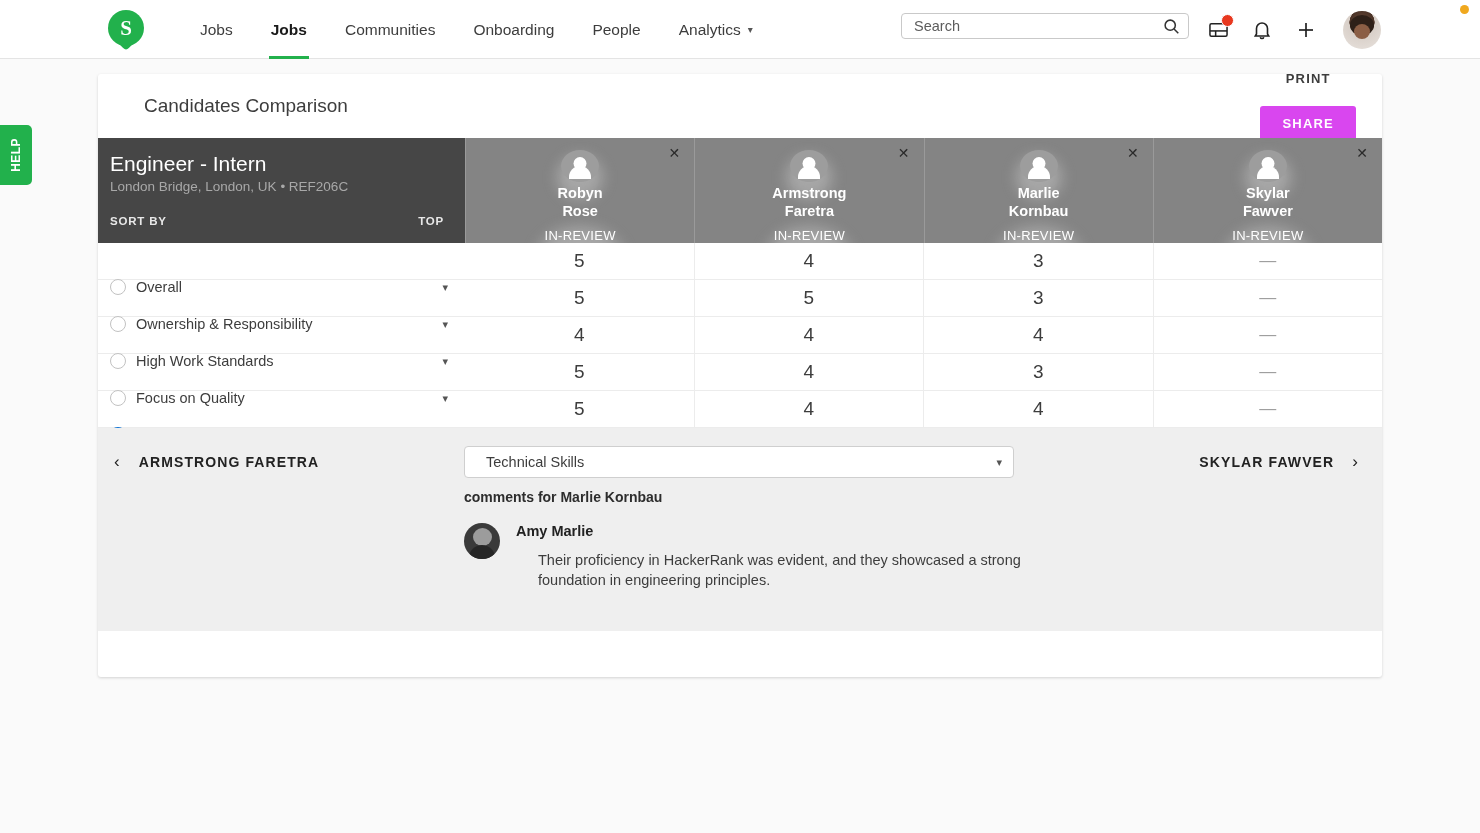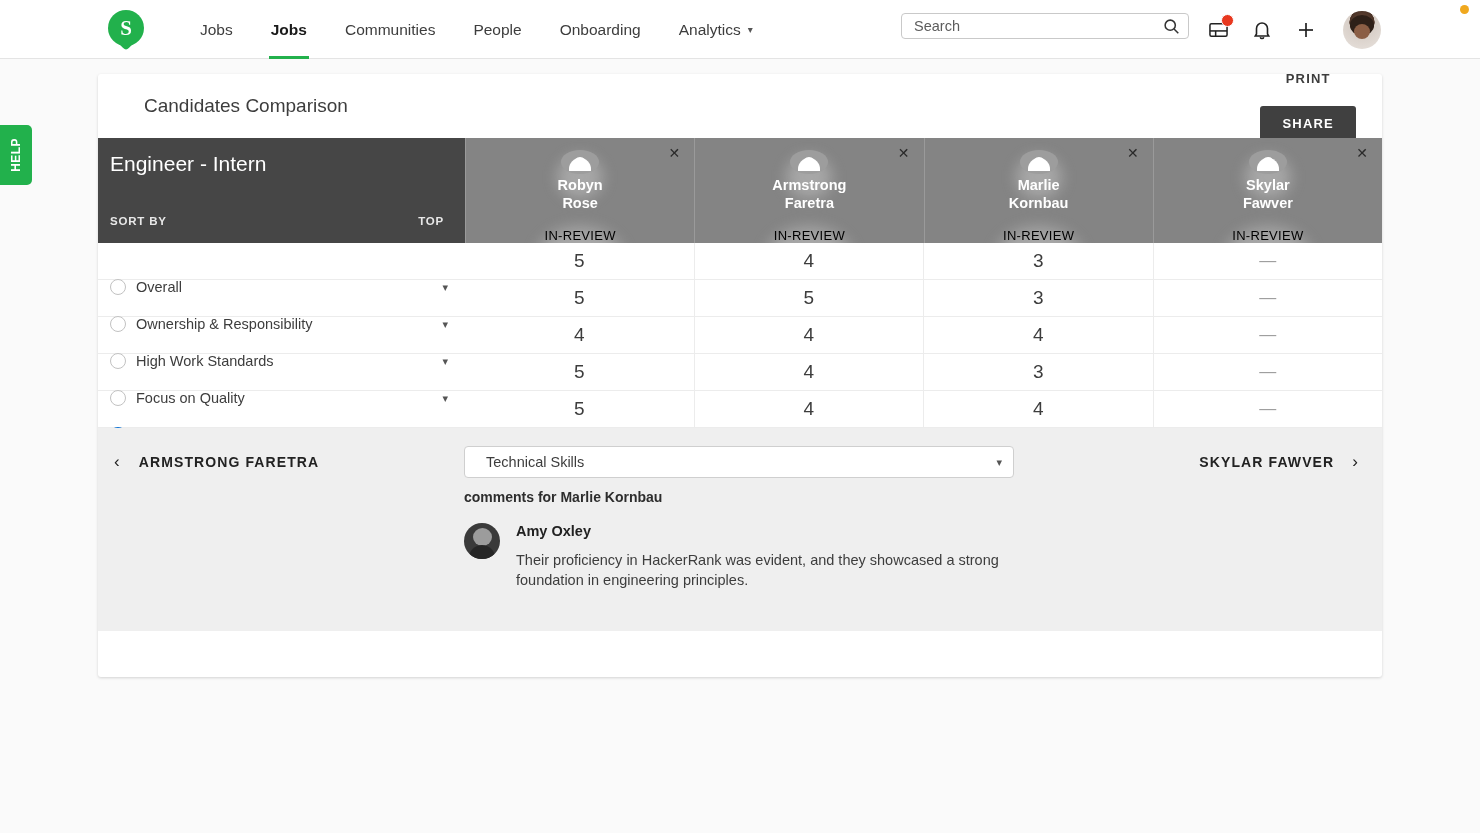--- a/index.html
+++ b/index.html
@@ -127,21 +127,21 @@
     padding: 0 26px 0 24px; justify-content: space-between;
   }
   .card-title { font-size: 19px; color: #3d3d3d; margin-left: 22px; }
   .header-actions { display: flex; align-items: center; gap: 20px; flex-direction: column; }
   .btn-print {
     font-size: 13px; font-weight: bold; letter-spacing: 1.2px;
     color: #3d3d3d; cursor: pointer; background: none; border: none;
     font-family: "Liberation Sans", sans-serif;
   }
   .btn-share {
-    background: #404040; color: #fff; border: none; border-radius: 3px;
+    background: #d946ef; color: #fff; border: none; border-radius: 3px;
     padding: 10px 22px; font-size: 13px; font-weight: bold; letter-spacing: 1.2px;
     cursor: pointer; font-family: "Liberation Sans", sans-serif;
   }
 
   
   .grid-header { display: flex; height: 105px; }
   .job-panel {
     width: 367px; background: #464646; color: #fff;
     padding: 14px 21px 0 12px; position: relative; flex-shrink: 0;
   }
@@ -182,22 +182,22 @@
   .cand-avatar::after {
     content: ""; position: absolute; bottom: 3px; left: 50%; transform: translateX(-50%);
     width: 22px; height: 13px; border-radius: 11px 11px 0 0; background: #fff;
   }
   .cand-name {
     position: relative; z-index: 2; color: #fff; font-size: 14.5px;
     font-weight: bold; line-height: 17.5px; text-align: center;
     max-width: 110px;
   }
   .cand-status {
-    position: relative; z-index: 2; color: #000000; font-size: 13px;
-    letter-spacing: 0.3px; margin-top: 16px;
+    position: relative; z-index: 2; color: #ffffff; font-size: 13px;
+    letter-spacing: 0.3px; margin-top: 8px;
   }
   .cand-close {
     position: absolute; top: 7px; right: 12px; z-index: 4;
     width: 16px; height: 16px; cursor: pointer;
     display: flex; align-items: center; justify-content: center;
     color: #2a2a2a; font-size: 14px; line-height: 1;
   }
 
   
   .grid-body { display: flex; flex-direction: column; }
@@ -266,21 +266,21 @@
   }
   .comment-avatar::after {
     content: ""; position: absolute; bottom: 0; left: 5px;
     width: 26px; height: 14px; border-radius: 13px 13px 0 0;
     background: #262626;
   }
   .comment-text-wrap { flex: 1; }
   .comment-author { font-size: 14.5px; font-weight: bold; color: #222; }
   .comment-text {
     margin-top: 11px; font-size: 14.5px; color: #3d3d3d;
-    line-height: 20px; max-width: 600px;
+    line-height: 20px; max-width: 600px; margin-left: 22px;
   }
   .card-footer { height: 41px; background: #fff; }
 </style>
 </head>
 <body>
 
 <div class="topnav">
   <div class="logo-wrap">
     <div class="logo-pin-outer">
       <div class="logo-tail"></div>
@@ -293,24 +293,24 @@
     <div class="nav-item">
       <span>Jobs</span>
     </div>
     <div class="nav-item active">
       <span>Jobs</span>
     </div>
     <div class="nav-item">
       <span>Communities</span>
     </div>
     <div class="nav-item">
+      <span>Onboarding</span>
+    </div>
+    <div class="nav-item">
       <span>People</span>
-    </div>
-    <div class="nav-item">
-      <span>Onboarding</span>
     </div>
     <div class="nav-item">
       <span>Analytics</span>
       <span class="nav-caret">▾</span>
     </div>
   </div>
 
   <div class="search-box">
     <input class="search-input" type="text" placeholder="Search" style="">
     <div class="search-icon-btn">
@@ -358,20 +358,21 @@
     <div class="card-title">Candidates Comparison</div>
     <div class="header-actions">
       <button class="btn-print">PRINT</button>
       <button class="btn-share">SHARE</button>
     </div>
   </div>
 
   <div class="grid-header">
     <div class="job-panel">
       <div class="job-title">Engineer - Intern</div>
+      <div class="job-meta">London Bridge, London, UK  •  REF206C</div>
       <div class="job-sortrow">
         <span class="sortby-label">SORT BY</span>
         <span class="top-label">TOP</span>
       </div>
     </div>
 
     <div class="cand-cell">
       <div class="cand-blur"></div>
       <div class="cand-close">✕</div>
       <div class="cand-avatar"></div>
@@ -495,21 +496,21 @@
           <option>Technical Skills</option>
         </select>
         <span class="select-caret">▾</span>
       </div>
 
       <div class="comments-for">comments for Marlie Kornbau</div>
 
       <div class="comment-item">
         <div class="comment-avatar"></div>
         <div class="comment-text-wrap">
-          <div class="comment-author">Amy Oxley</div>
+          <div class="comment-author">Amy Marlie</div>
           <div class="comment-text">Their proficiency in HackerRank was evident, and they showcased a strong foundation in engineering principles.</div>
         </div>
       </div>
     </div>
   </div>
 
   <div class="card-footer"></div>
 </div>
 
 </body></html>

